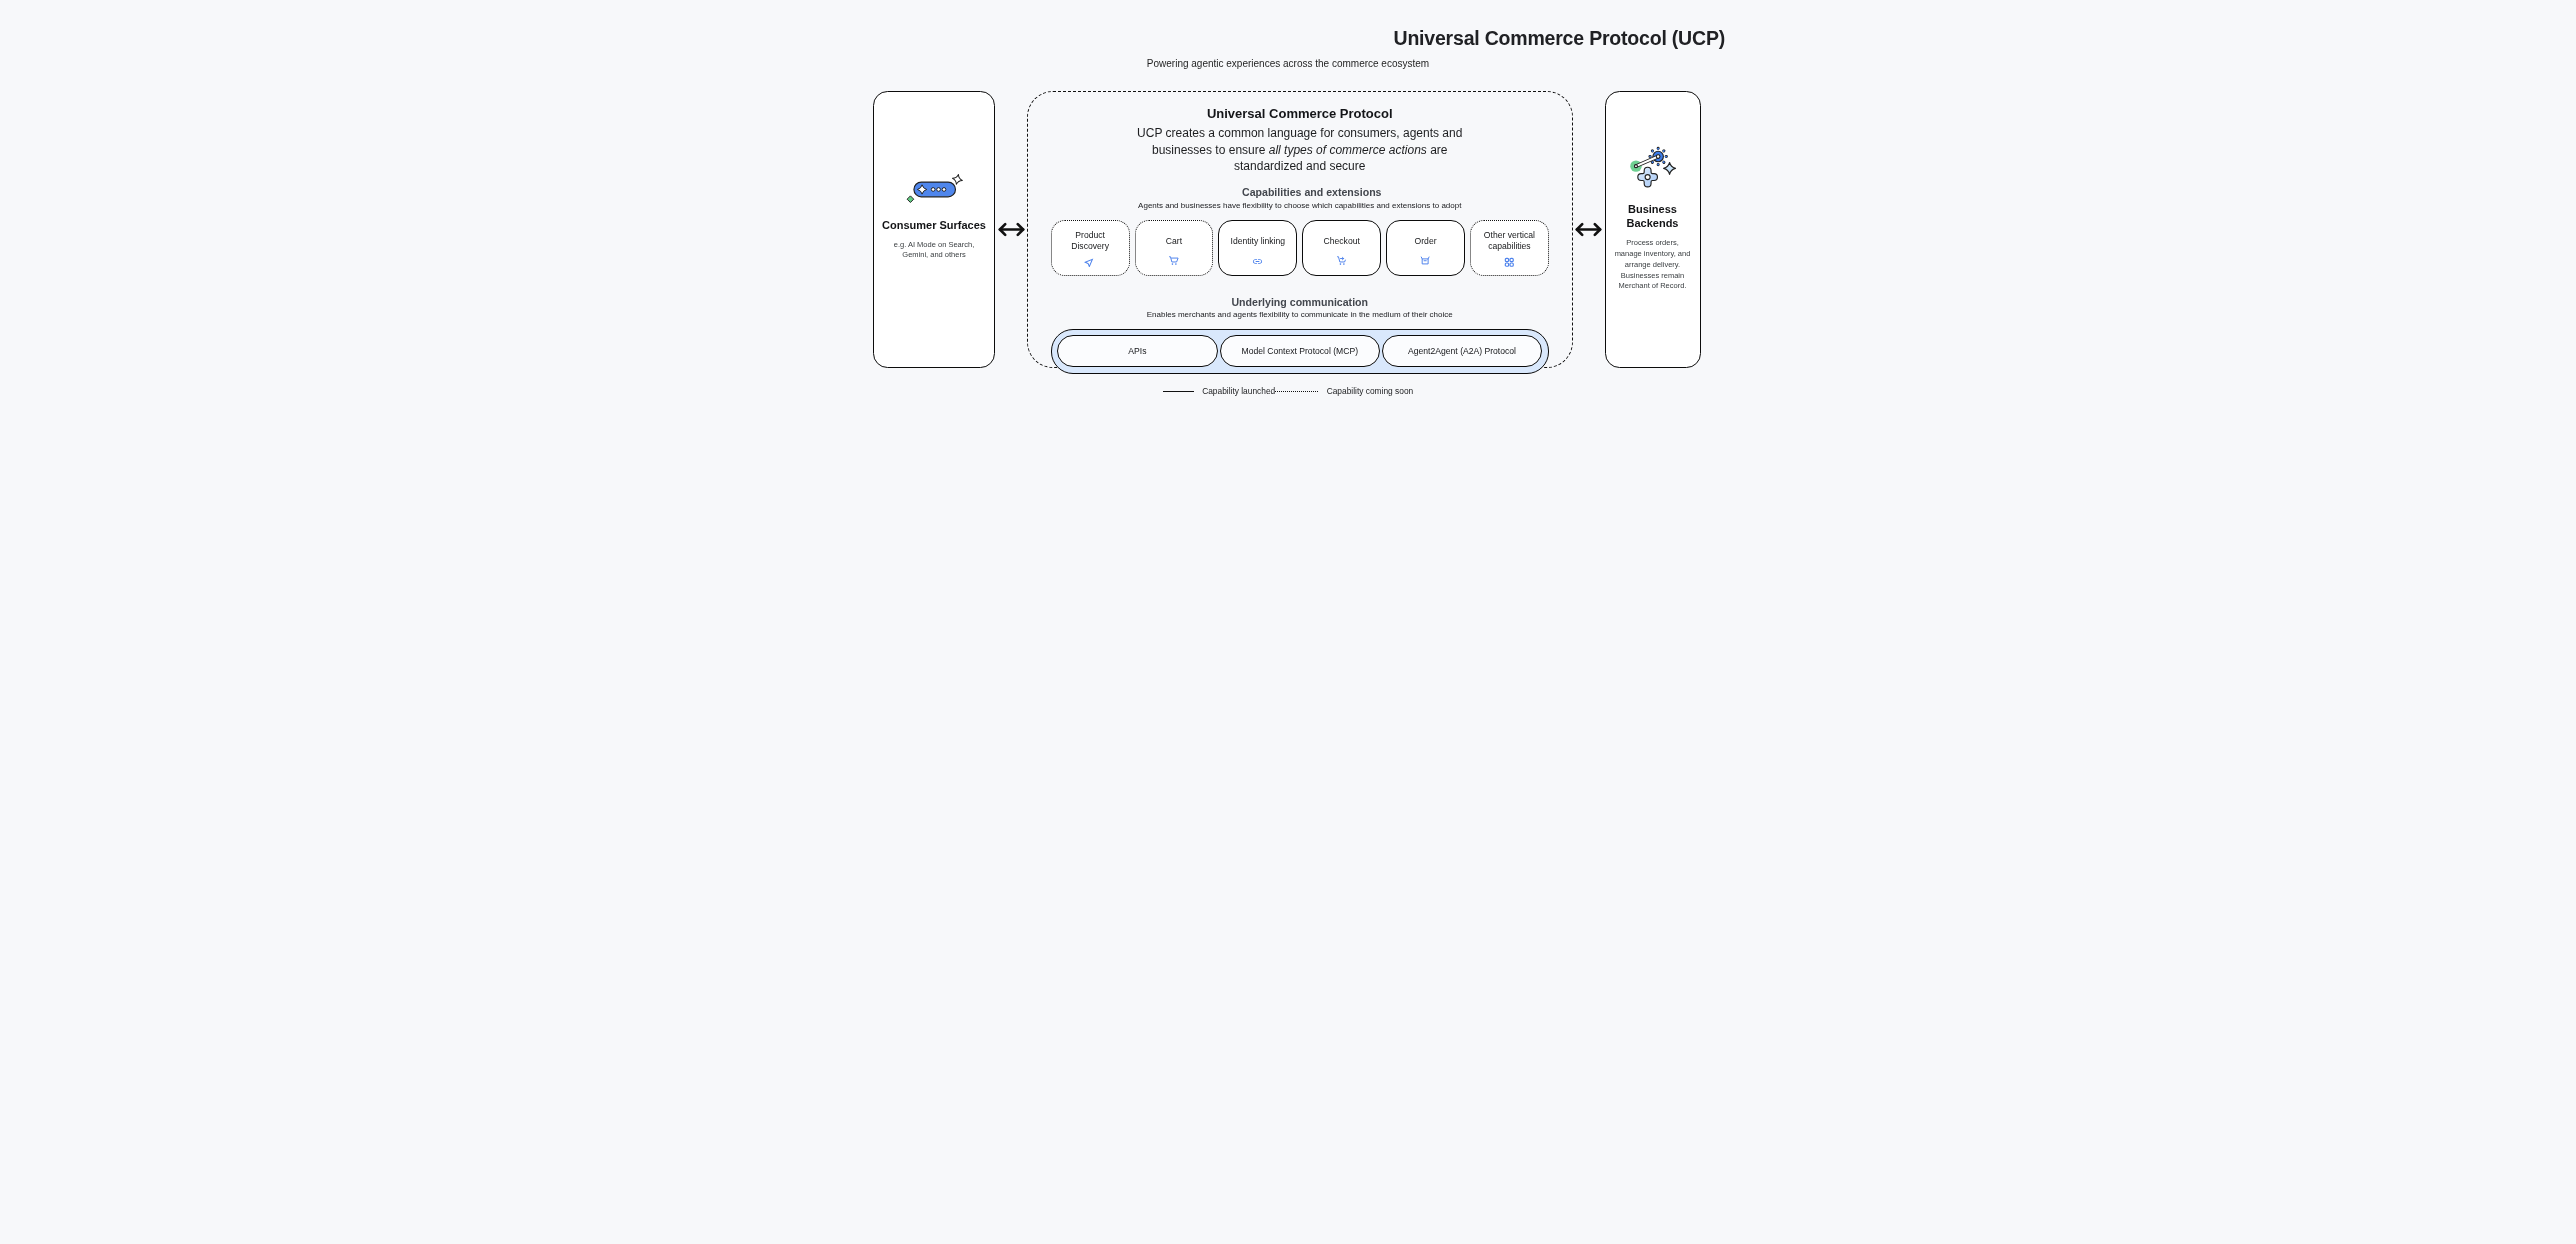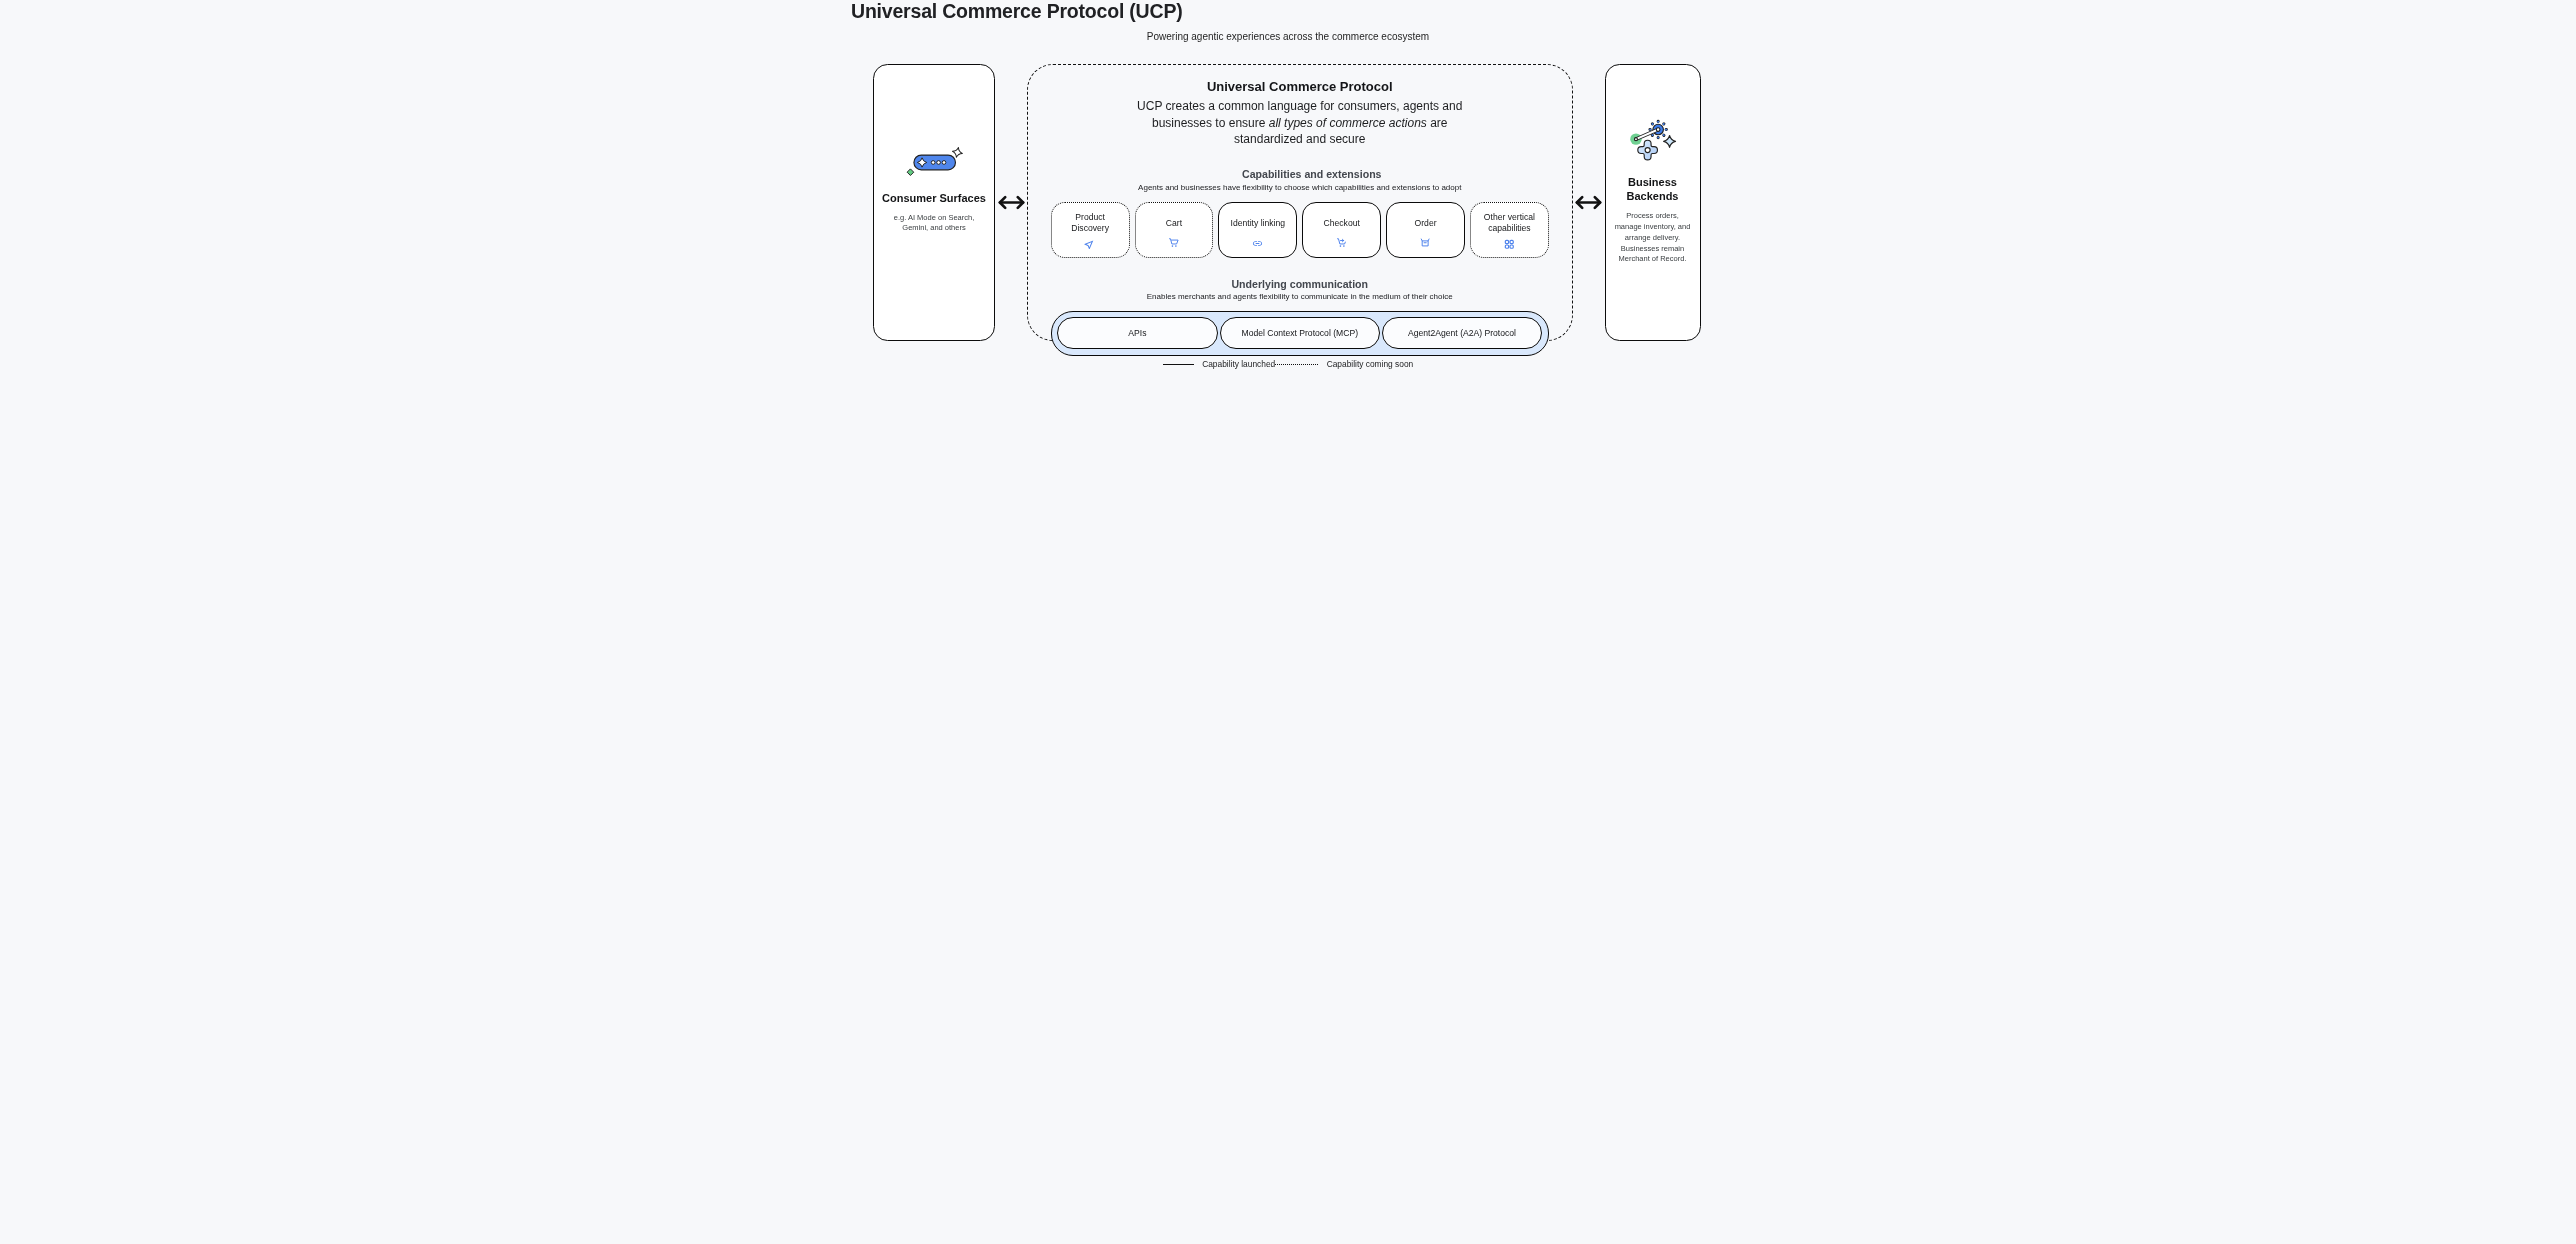--- a/index.html
+++ b/index.html
@@ -1,20 +1,20 @@
 <!DOCTYPE html>
 <html style="font-size:9px"><head>
 <meta charset="utf-8">
 <style>
   * { margin:0; padding:0; box-sizing:border-box; }
   html,body { background:#f7f8fa; }
   body { font-family:"Liberation Sans","DejaVu Sans",sans-serif; color:#1f2023; }
   .page { width:874px; height:422px; margin:0 auto; position:relative; background:#f7f8fa; overflow:hidden; }
 
-  .page-title { text-align:left; font-size:19.5px; font-weight:600; letter-spacing:-0.2px; color:#202124; }
+  .page-title { padding-top:27px; text-align:right; font-size:19.5px; font-weight:600; letter-spacing:-0.2px; color:#202124; }
   .page-subtitle { margin-top:8px; text-align:center; font-size:10px; font-weight:400; color:#1f1f1f; }
 
   .main-row { display:flex; align-items:stretch; height:277px; margin:22px 24.5px 0 22px; }
 
   .side-box { width:122px; flex:none; background:#ffffff; border:1.4px solid #0c0c0c; border-radius:14.5px;
               display:flex; flex-direction:column; align-items:center; justify-content:center;
               padding:0 7.8px 26px; text-align:center; }
   .side-box.right { width:96px; }
   .side-illustration { margin-bottom:13.4px; }
   .side-title { font-size:11px; font-weight:700; color:#131416; line-height:1.3; }
@@ -22,21 +22,21 @@
 
   .arrow-zone { flex:none; width:32px; display:flex; align-items:center; justify-content:center; }
 
   .center-panel { flex:1; border:1.4px dashed #111; border-radius:26px; display:flex; flex-direction:column;
                   align-items:center; padding:14px 11px 0; background:transparent; }
   .panel-title { font-size:13px; font-weight:600; color:#141518; }
   .panel-desc { margin-top:3.9px; font-size:12px; line-height:1.4; text-align:center; max-width:348px; color:#1d1e20; }
   .panel-desc em { font-style:italic; }
   .sec-title { font-size:10.6px; font-weight:600; color:#43474e; }
   .sec-sub { margin-top:2.8px; font-size:8px; color:#202124; }
-  .sec-cap { margin-top:20px;padding-left:24px; }
+  .sec-cap { margin-top:11px;padding-left:24px; }
 
   .cards-row { display:flex; gap:5px; margin-top:9.5px; width:100%; padding:0 11.7px; }
   .cap-card { flex:1; height:56px; background:#ffffff; border-radius:14px;
               display:flex; flex-direction:column; align-items:center; justify-content:space-between;
               padding:7.8px 4.5px 7.2px; }
   .cap-card.dotted { border:1.4px dotted #111; }
   .cap-card.solid  { border:1.4px solid #0b0b0b; }
   .cap-label { flex:1; display:flex; align-items:center; font-size:8.6px; font-weight:500;
                color:#17181a; text-align:center; line-height:1.25; }
   .cap-icon { flex:none; height:13.4px; display:flex; align-items:flex-end; }

